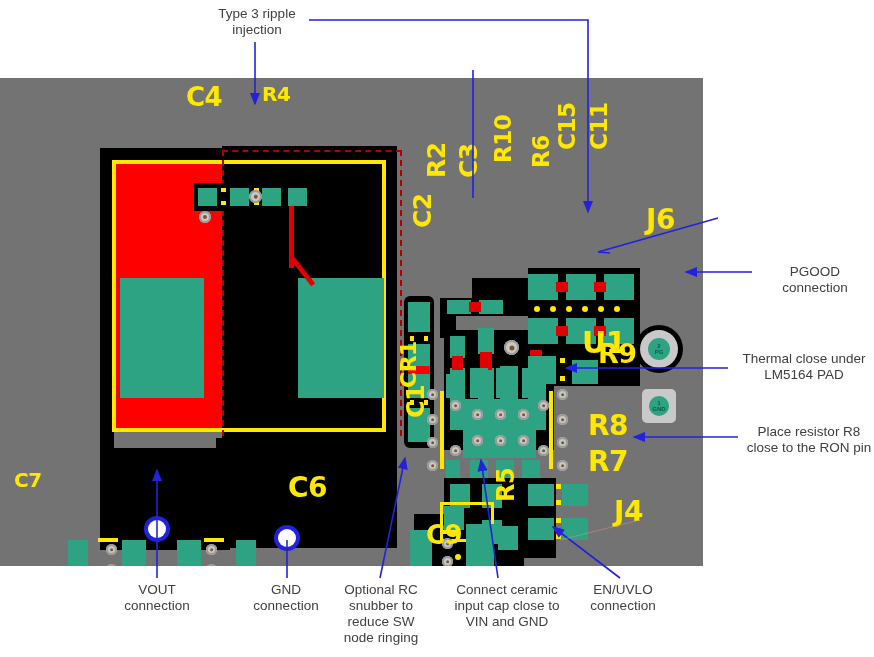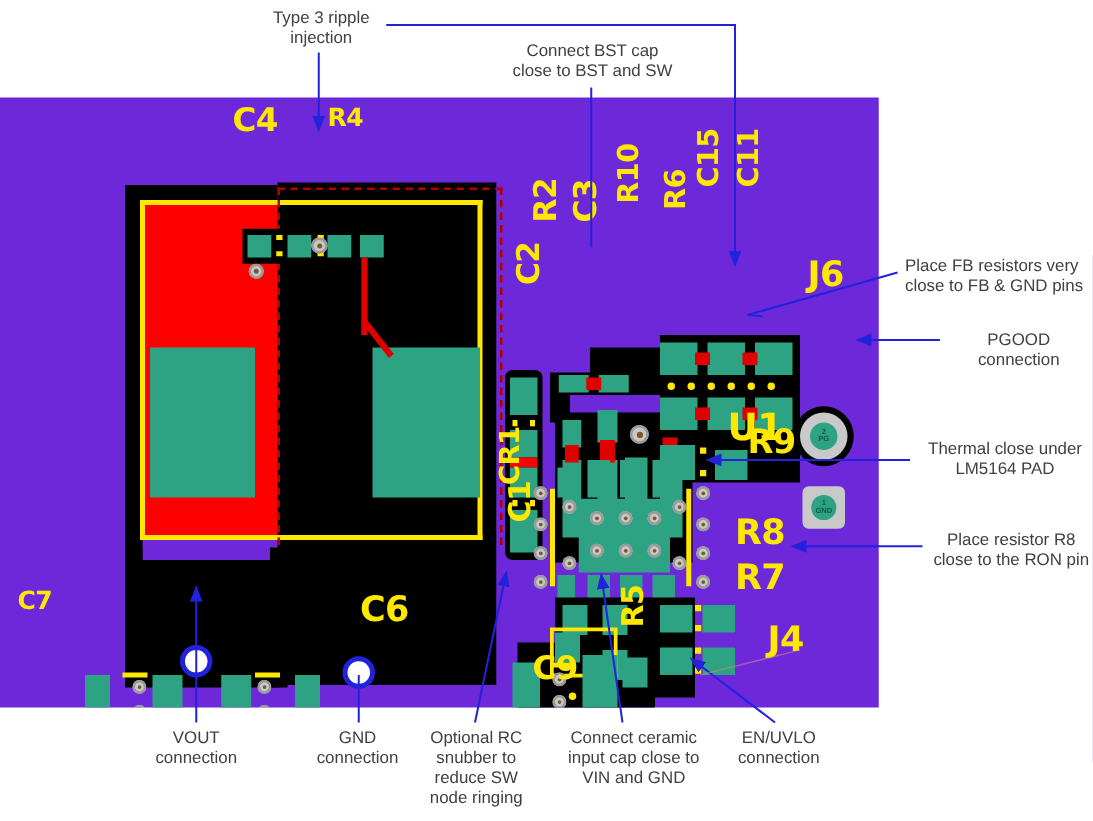--- a/index.html
+++ b/index.html
@@ -2,21 +2,21 @@
 <html><head>
 <meta charset="utf-8">
 <style>
   html,body{margin:0;padding:0;background:#ffffff;}
   body{width:874px;height:657px;overflow:hidden;
        font-family:"Liberation Sans", sans-serif;}
   #root{position:relative;width:874px;height:657px;background:#ffffff;}
 
   
   #board{position:absolute;left:0;top:78px;width:703px;height:488px;
-         background:#6d28d9;overflow:hidden;}
+         background:#737373;overflow:hidden;}
 
   .pad{position:absolute;background:#2ea383;}
   .blk{position:absolute;background:#000000;}
   .ylw{position:absolute;background:#ffe800;}
   .redtr{position:absolute;background:#ff0000;}
   .dkred{position:absolute;background:#e00000;}
 
   
   .ref{position:absolute;color:#ffe800;font-weight:bold;
        font-family:"DejaVu Sans", sans-serif;white-space:nowrap;
@@ -301,25 +301,21 @@
 
       <line x1="620" y1="578" x2="553" y2="527" marker-end="url(#arrow)"></line>
     </g>
 
     <path d="M560,540 L640,520" stroke="#d08a8a" stroke-width="1" fill="none" opacity="0.6"></path>
   </svg>
 
   <div class="callout" style="left:196px;top:6px;width:122px;">Type 3 ripple
 injection</div>
 
-  <div class="callout" style="left:380px;top:33px;width:188px;">Connect BST cap
-close to BST and SW</div>
-
-  <div class="callout left" style="left:724px;top:205px;width:150px;">Place FB resistors very
-close to FB &amp; GND pins</div>
+
 
   <div class="callout" style="left:760px;top:264px;width:110px;">PGOOD
 connection</div>
 
   <div class="callout" style="left:734px;top:351px;width:140px;">Thermal close under
 LM5164 PAD</div>
 
   <div class="callout" style="left:744px;top:424px;width:130px;">Place resistor  R8
 close to the RON pin</div>
 

